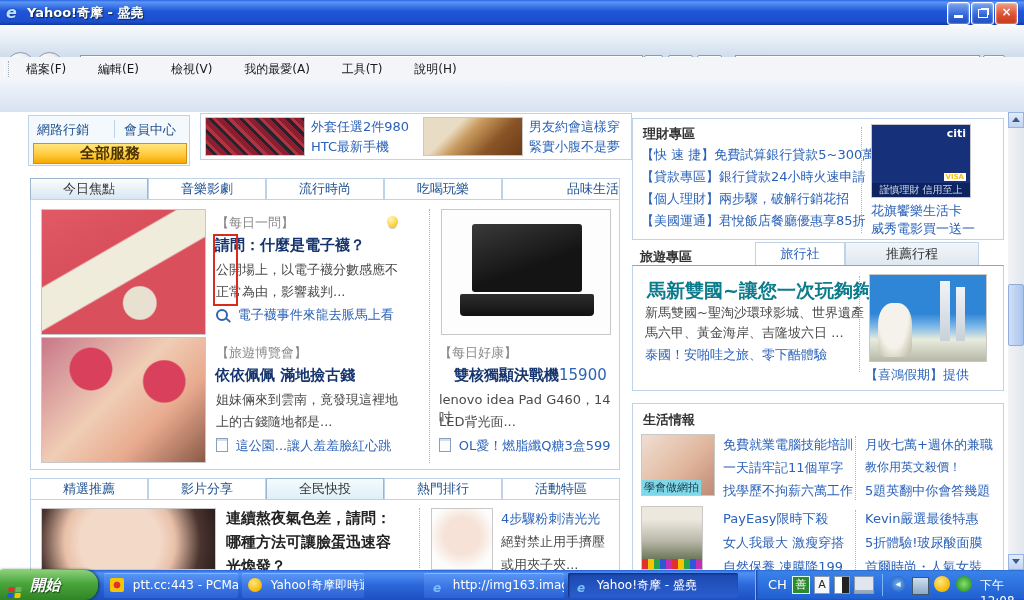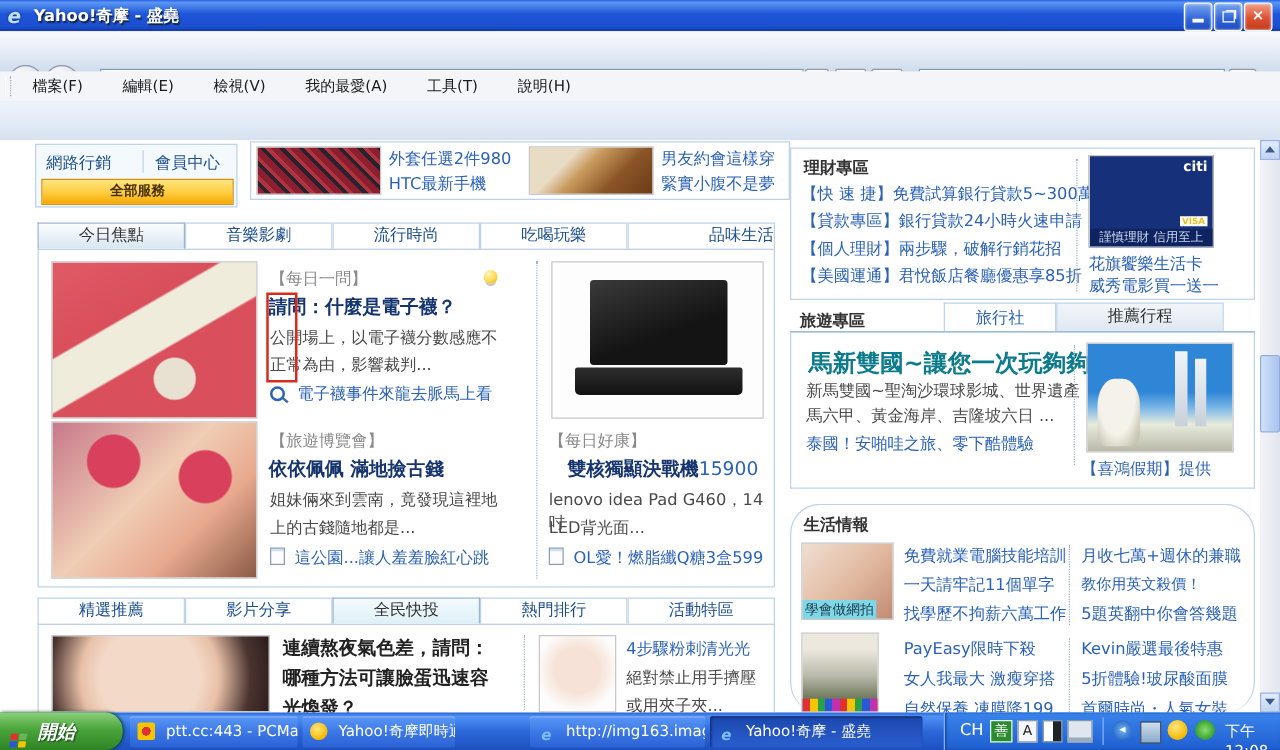--- a/index.html
+++ b/index.html
@@ -54,21 +54,21 @@
   .linklbl{color:#1a1a1a;}
   .lnkitem{top:88px;height:20px;line-height:18px;white-space:nowrap;}
   .ico16{display:inline-block;width:15px;height:14px;vertical-align:-3px;border-radius:2px;}
   .sep{border-left:1px dotted #9fb0c4;height:24px;top:85px;}
   
   .content{left:0;top:112px;width:1024px;height:458px;background:#fff;overflow:hidden;}
   .box{border:1px solid #bed3e8;background:#fff;box-sizing:border-box;}
   .bluelink{color:#2b62b8;}
   .navlnk{color:#1d4f8f;font-size:13px;}
   .ybtn{background:linear-gradient(180deg,#ffe680,#ffcb3e 55%,#f6a900);border:1px solid #d89010;
-    text-align:center;color:#4a3200;font-weight:bold;font-size:11px;line-height:18px;}
+    text-align:center;color:#4a3200;font-weight:bold;font-size:15px;line-height:18px;}
   .mtab{top:66px;height:22px;border:1px solid #bed3e8;box-sizing:border-box;text-align:center;
     line-height:20px;font-size:13px;color:#1d4f8f;background:#fff;}
   .mtab.on{background:linear-gradient(180deg,#fbfdfe,#d8e6f2);color:#333;border-color:#9db6cf;border-bottom-color:#fff;}
   .btab{top:366px;height:22px;border:1px solid #bed3e8;box-sizing:border-box;text-align:center;
     line-height:20px;font-size:13px;color:#1d4f8f;background:#fff;}
   .btab.on{background:linear-gradient(180deg,#f4fbfd,#ddf0f7);color:#333;border-color:#9db6cf;border-bottom-color:#fff;}
   .tag{color:#8a8a8a;font-size:13px;}
   .stitle{color:#16356e;font-size:15px;font-weight:bold;}
   .sbody{color:#4a4a4a;font-size:13px;}
   .seclabel{color:#333;font-size:13px;font-weight:bold;}
@@ -300,21 +300,21 @@
       <div class="abs ph" style="left:236px;top:8px;width:118px;height:88px;background:linear-gradient(180deg,#2f86d6 0 45%,#7db8e8 60%,#e8ecdc 75%,#b8b8a8);">
         <div class="abs" style="left:70px;top:6px;width:10px;height:60px;background:linear-gradient(180deg,#f0f4f8,#c8d0d8);"></div>
         <div class="abs" style="left:86px;top:12px;width:9px;height:54px;background:linear-gradient(180deg,#f0f4f8,#c8d0d8);"></div>
         <div class="abs" style="left:8px;top:28px;width:34px;height:54px;background:radial-gradient(ellipse at 45% 25%,#f4f2ea 0 55%,#d8d4c4 75%,#b8b4a4);border-radius:40% 40% 20% 20%;"></div>
       </div>
       <div class="abs" style="left:232px;top:100px;font-size:13px;">
         <span class="bluelink">【喜鴻假期】提供</span>
       </div>
     </div>
 
-    <div class="abs box" style="left:632px;top:291px;width:372px;height:167px;border-bottom:none;border-radius:24px;">
+    <div class="abs box" style="left:632px;top:291px;width:372px;height:167px;border-bottom:none;">
       <span class="abs seclabel" style="left:10px;top:7px;">生活情報</span>
       <div class="abs ph" style="left:8px;top:30px;width:74px;height:62px;background:linear-gradient(135deg,#f0ded2,#e0b89e 55%,#c08a74);">
         <span class="abs" style="left:0;bottom:0;background:#7fd8e8;color:#1a3a4a;font-size:11px;padding:0 2px;white-space:nowrap;">學會做網拍</span>
       </div>
       <span class="abs bluelink" style="left:90px;top:32px;font-size:13px;">免費就業電腦技能培訓</span>
       <span class="abs bluelink" style="left:90px;top:55px;font-size:13px;">一天請牢記11個單字</span>
       <span class="abs bluelink" style="left:90px;top:78px;font-size:13px;">找學歷不拘薪六萬工作</span>
       <div class="abs dotv" style="left:222px;top:32px;height:64px;"></div>
       <span class="abs bluelink" style="left:232px;top:32px;font-size:13px;">月收七萬+週休的兼職</span>
       <span class="abs bluelink" style="left:232px;top:55px;font-size:12px;">教你用英文殺價！</span>

